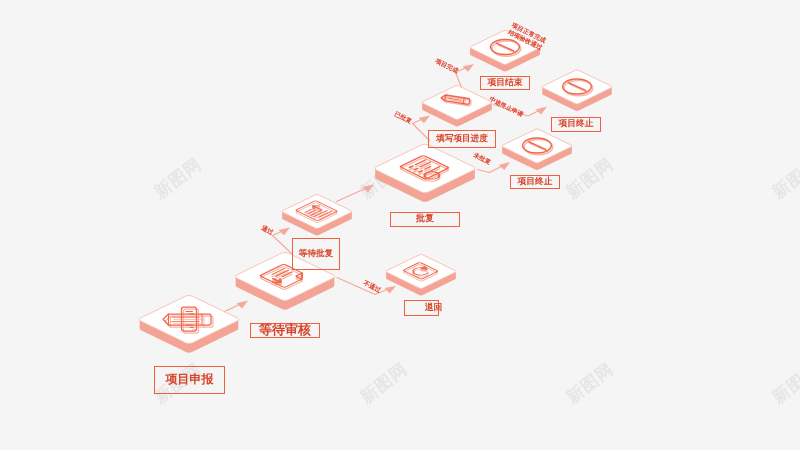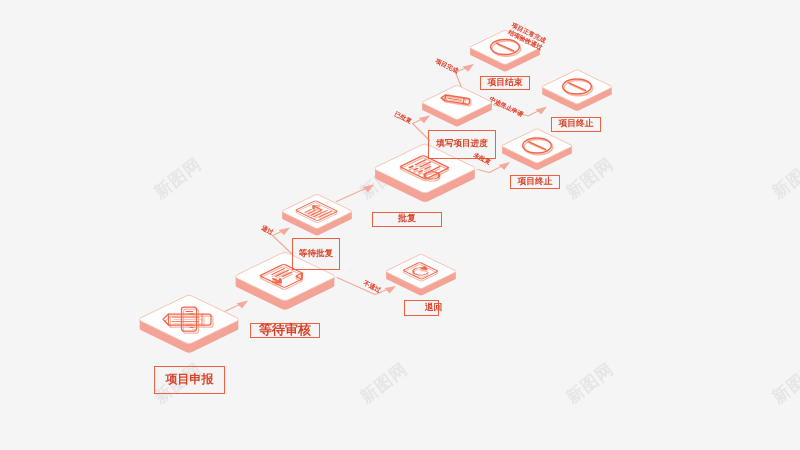--- a/index.html
+++ b/index.html
@@ -441,22 +441,22 @@
       <path d="M-17,2.6 H10" stroke-width="0.90"></path>
       </g>
     </g>
   </g>
   </svg>
 
   <div>
   <div class="tagbox" style="left:154px;top:366px;width:71px;height:28px;font-size:12px;">项目申报</div>
   <div class="tagbox" style="left:250px;top:323px;width:70px;height:15px;font-size:13px;">等待审核</div>
   <div class="tagbox" style="left:292px;top:238px;width:48px;height:32px;font-size:8.6px;">等待批复</div>
-  <div class="tagbox" style="left:372px;top:212px;width:70px;height:15px;font-size:9px;">批复</div>
-  <div class="tagbox" style="left:428px;top:130px;width:68px;height:29px;font-size:8.6px;">填写项目进度</div>
+  <div class="tagbox" style="left:390px;top:212px;width:70px;height:15px;font-size:9px;">批复</div>
+  <div class="tagbox" style="left:428px;top:130px;width:68px;height:18px;font-size:8.6px;">填写项目进度</div>
   <div class="tagbox" style="left:480px;top:76px;width:50px;height:14px;font-size:8.8px;">项目结束</div>
   <div class="tagbox" style="left:551px;top:117px;width:50px;height:15px;font-size:8.8px;">项目终止</div>
   <div class="tagbox" style="left:510px;top:175px;width:50px;height:14px;font-size:8.8px;">项目终止</div>
   <div class="tagbox" style="left:404px;top:300px;width:35px;height:16px;font-size:8.8px;padding-left:24px;">退回</div>
   </div>
   <div>
   <div class="edgelabel" style="left:263.5px;top:222.5px;transform:rotate(26.5deg);">通过</div>
   <div class="edgelabel" style="left:366px;top:277.5px;transform:rotate(26.5deg);">不通过</div>
   <div class="edgelabel" style="left:396.5px;top:108.5px;transform:rotate(26.5deg);">已批复</div>
   <div class="edgelabel" style="left:476px;top:149.5px;transform:rotate(26.5deg);">未批复</div>

